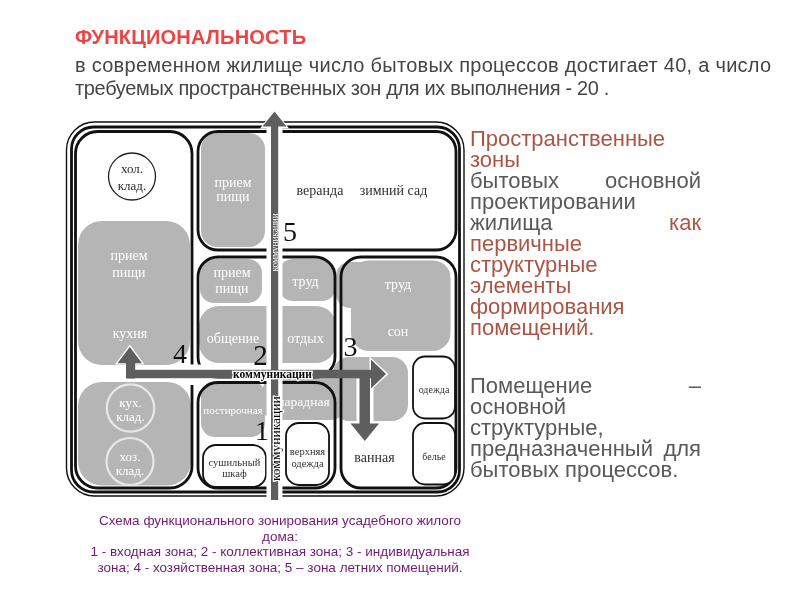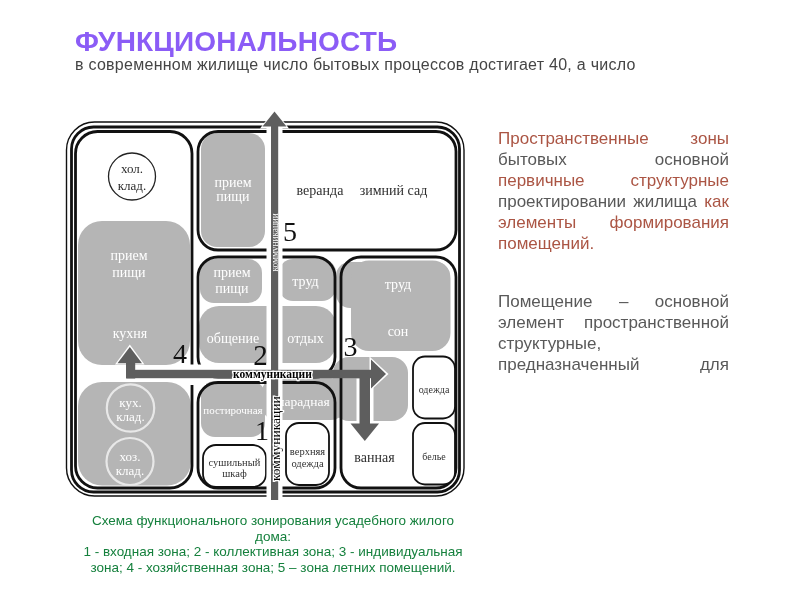--- a/index.html
+++ b/index.html
@@ -7,40 +7,40 @@
        font-family:"Liberation Sans",sans-serif;}
   .abs, svg{transform:translateZ(0);}
   .abs{position:absolute;}
   .jl{text-align:justify;text-align-last:justify;}
   .red{color:#ab5544;}
   svg text{font-family:"Liberation Serif",serif;}
 </style>
 </head>
 <body>
 
-<div class="abs" style="left:75px;top:26px;font-size:28px;font-weight:bold;color:#8b5cf6;letter-spacing:.2px;">ФУНКЦИОНАЛЬНОСТЬ</div>
+<div class="abs" style="left:75px;top:26px;font-size:20px;font-weight:bold;color:#ef4444;letter-spacing:.2px;">ФУНКЦИОНАЛЬНОСТЬ</div>
 
-<div class="abs" style="left:75px;top:54px;font-size:16px;color:#454545;line-height:22.5px;white-space:nowrap;"><span style="letter-spacing:0.27px;">в современном жилище число бытовых процессов достигает 40, а число</span><br></div>
+<div class="abs" style="left:75px;top:54px;font-size:20px;color:#454545;line-height:22.5px;white-space:nowrap;"><span style="letter-spacing:0.27px;">в современном жилище число бытовых процессов достигает 40, а число</span><br><span style="letter-spacing:-0.34px;">требуемых пространственных зон для их выполнения - 20&nbsp;.</span></div>
 
-<div class="abs" style="left:498px;top:127.5px;width:231px;font-size:17px;line-height:21px;color:#595959;">
+<div class="abs" style="left:470px;top:127.5px;width:231px;font-size:22px;line-height:21px;color:#595959;">
 
   <div class="jl red">Пространственные зоны</div>
   <div class="jl">бытовых основной</div>
+  <div class="jl">проектировании жилища <span class="red">как</span></div>
   <div class="jl red">первичные структурные</div>
-  <div class="jl">проектировании жилища <span class="red">как</span></div>
   <div class="jl red">элементы формирования</div>
   <div class="red">помещений.</div>
 
   <div style="margin-top:37px;" class="jl">Помещение – основной</div>
-  <div class="jl">элемент пространственной</div>
   <div>структурные,</div>
   <div class="jl">предназначенный для</div>
+  <div>бытовых процессов.</div>
 </div>
 
-<div class="abs" style="left:73px;top:513px;width:400px;text-align:center;font-size:13.5px;line-height:15.5px;color:#15803d;">Схема функционального зонирования усадебного жилого<br>дома:<br>1 - входная зона; 2 - коллективная зона; 3 - индивидуальная<br>зона; 4 - хозяйственная зона; 5 – зона летних помещений.</div>
+<div class="abs" style="left:80px;top:513px;width:400px;text-align:center;font-size:13.5px;line-height:15.5px;color:#701a75;">Схема функционального зонирования усадебного жилого<br>дома:<br>1 - входная зона; 2 - коллективная зона; 3 - индивидуальная<br>зона; 4 - хозяйственная зона; 5 – зона летних помещений.</div>
 
 <svg class="abs" style="left:0;top:0;" width="800" height="600" viewBox="0 0 800 600">
 
   <rect x="78" y="221" width="112" height="144" rx="24" fill="#b5b5b5"></rect>
 
   <rect x="78" y="382" width="113" height="103.5" rx="24" fill="#b5b5b5"></rect>
 
   <rect x="201" y="133" width="64" height="114" rx="16" fill="#b5b5b5"></rect>
 
   <rect x="200" y="259" width="62" height="44" rx="14" fill="#b5b5b5"></rect>

